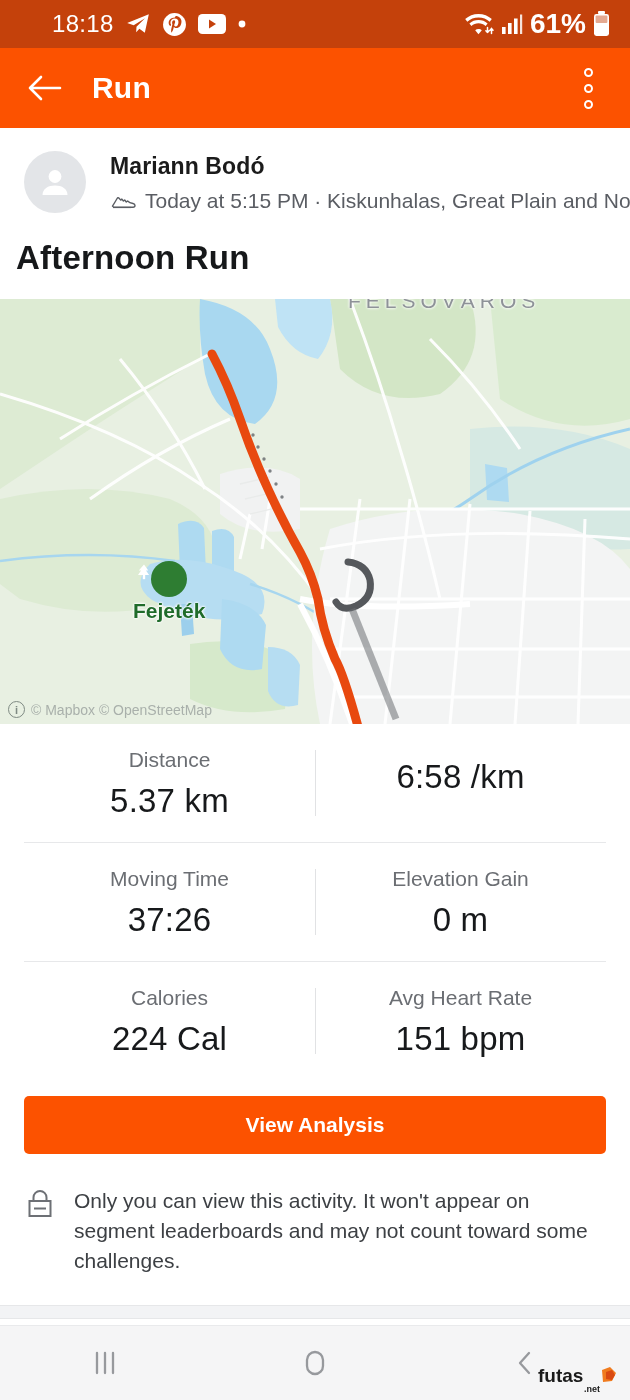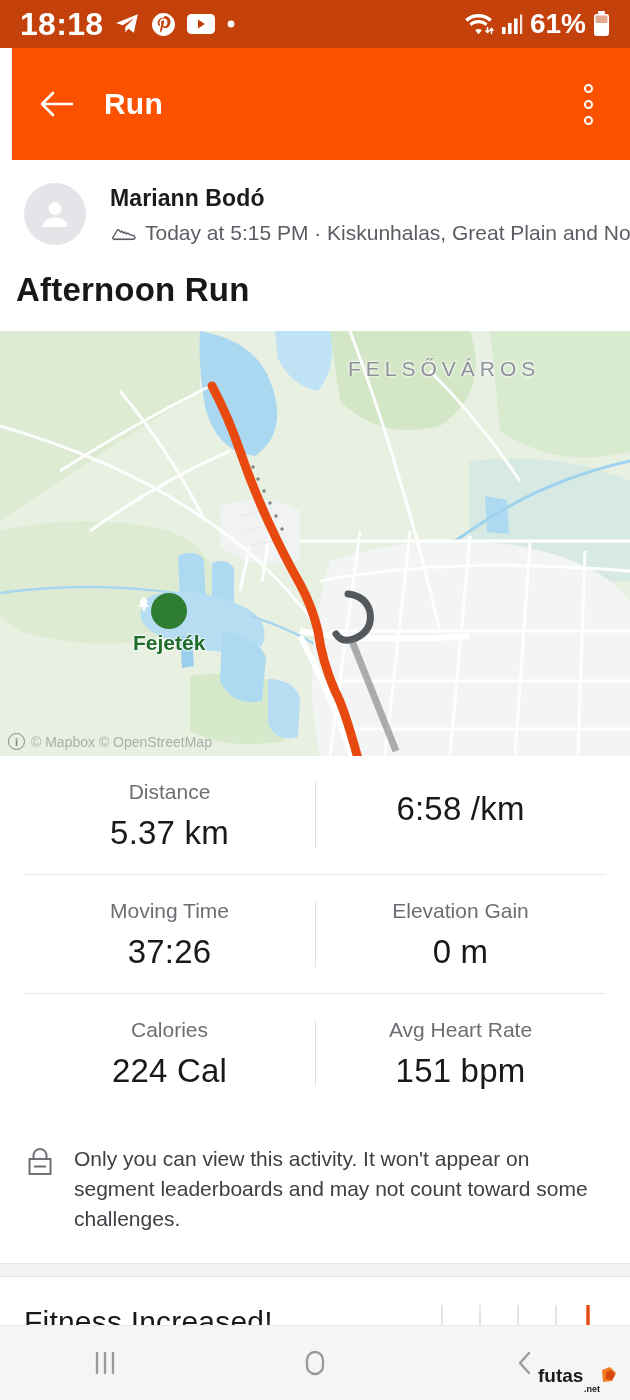--- a/index.html
+++ b/index.html
@@ -11,29 +11,29 @@
   }
   .phone { position:relative; width:630px; height:1400px; background:#fff; }
 
   
   .statusbar {
     height:48px; background:#C4410B; color:#fff;
     display:flex; align-items:center; justify-content:space-between;
     padding:0 20px;
   }
   .sb-left { display:flex; align-items:center; gap:11px; }
-  .sb-time { font-size:32px; font-weight:700; letter-spacing:0.3px; }
+  .sb-time { font-size:24px; font-weight:400; letter-spacing:0.3px;margin-left:32px; }
   .sb-right { display:flex; align-items:center; gap:7px; }
   .sb-pct { font-size:28px; font-weight:700; }
   .ic { display:block; }
 
   
   .appbar {
-    height:112px; background:#FC5200; color:#fff;
-    display:flex; align-items:center; padding:0 22px;margin-left:12px;
+    height:80px; background:#FC5200; color:#fff;
+    display:flex; align-items:center; padding:0 22px;
   }
   .back-btn { width:46px; height:46px; display:flex; align-items:center; justify-content:center; }
   .appbar-title { font-size:30px; font-weight:700; margin-left:24px; letter-spacing:0.2px; }
   .overflow-btn {
     margin-left:auto; width:40px; height:52px;
     display:flex; flex-direction:column; align-items:center; justify-content:center; gap:7px;
   }
   .odot { width:9px; height:9px; border-radius:50%; border:2.5px solid #fff; }
 
   
@@ -64,21 +64,20 @@
   .poi-label {
     margin-top:2px; font-size:21px; font-weight:700; color:#1F6B2A;
     text-shadow:0 0 3px #fff, 0 0 3px #fff, 0 0 2px #fff;
     text-align:center;
   }
   .map-district {
     position:absolute; left:348px; top:608px; transform:translateY(-310px);
     top:300px;
     font-size:21px; color:#8e9298; letter-spacing:5px; font-weight:400;
     text-shadow:0 0 3px #fff, 0 0 3px #fff;
-    margin-top:36px;
   }
   .map-attr {
     position:absolute; left:8px; bottom:6px;
     display:flex; align-items:center; gap:6px;
     font-size:14px; color:#a9b0ab;
   }
   .attr-badge {
     width:17px; height:17px; border-radius:50%;
     border:1.6px solid #7f8a83; color:#7f8a83;
     font-size:11px; display:flex; align-items:center; justify-content:center;
@@ -322,20 +321,23 @@
         <div class="stat-label">Calories</div>
         <div class="stat-value">224 Cal</div>
       </div>
       <div class="stat-cell">
         <div class="stat-label">Avg Heart Rate</div>
         <div class="stat-value">151 bpm</div>
       </div>
     </div>
   </div>
 
+  <div class="analysis-wrap">
+    <button class="analysis-btn">View Analysis</button>
+  </div>
 
   <div class="privacy">
     <svg width="28" height="32" viewBox="0 0 28 32" style="flex:0 0 auto;margin-top:2px;">
       <path d="M7.5 13V9.5a6.5 6.5 0 0113 0V13" fill="none" stroke="#6d7075" stroke-width="2"></path>
       <rect x="3.5" y="13" width="21" height="15" fill="none" stroke="#6d7075" stroke-width="2"></rect>
       <rect x="8" y="19.5" width="12" height="2" fill="#6d7075"></rect>
     </svg>
     <div class="privacy-text">Only you can view this activity. It won't appear on segment leaderboards and may not count toward some challenges.</div>
   </div>
 

